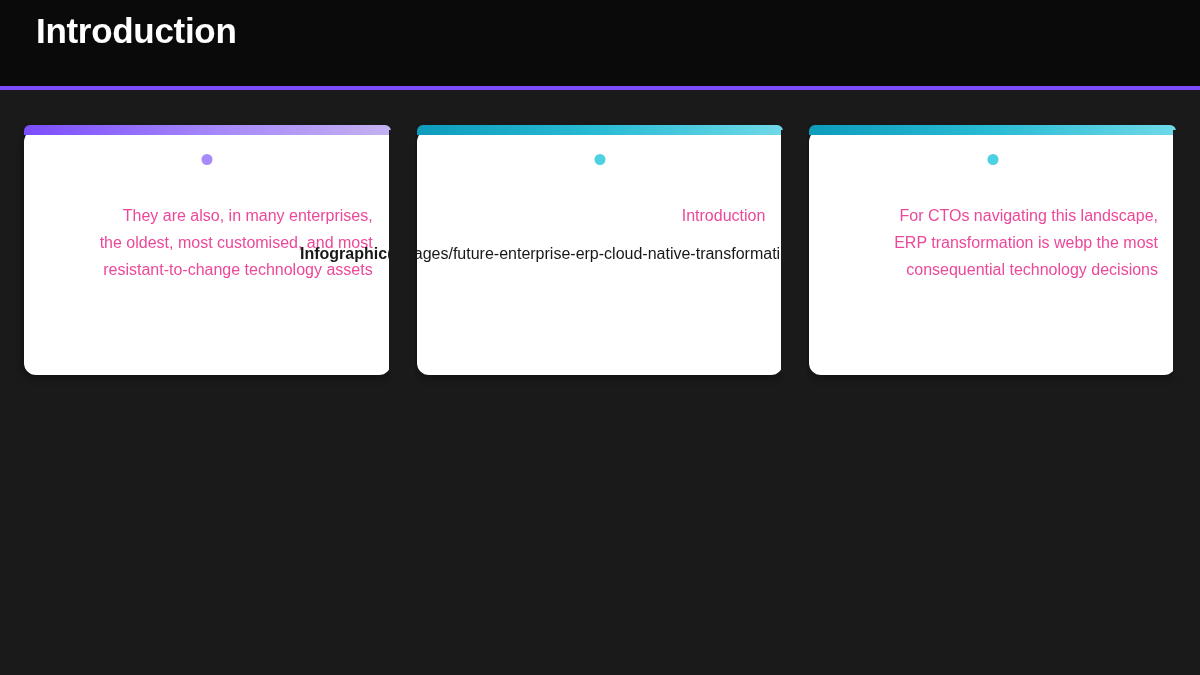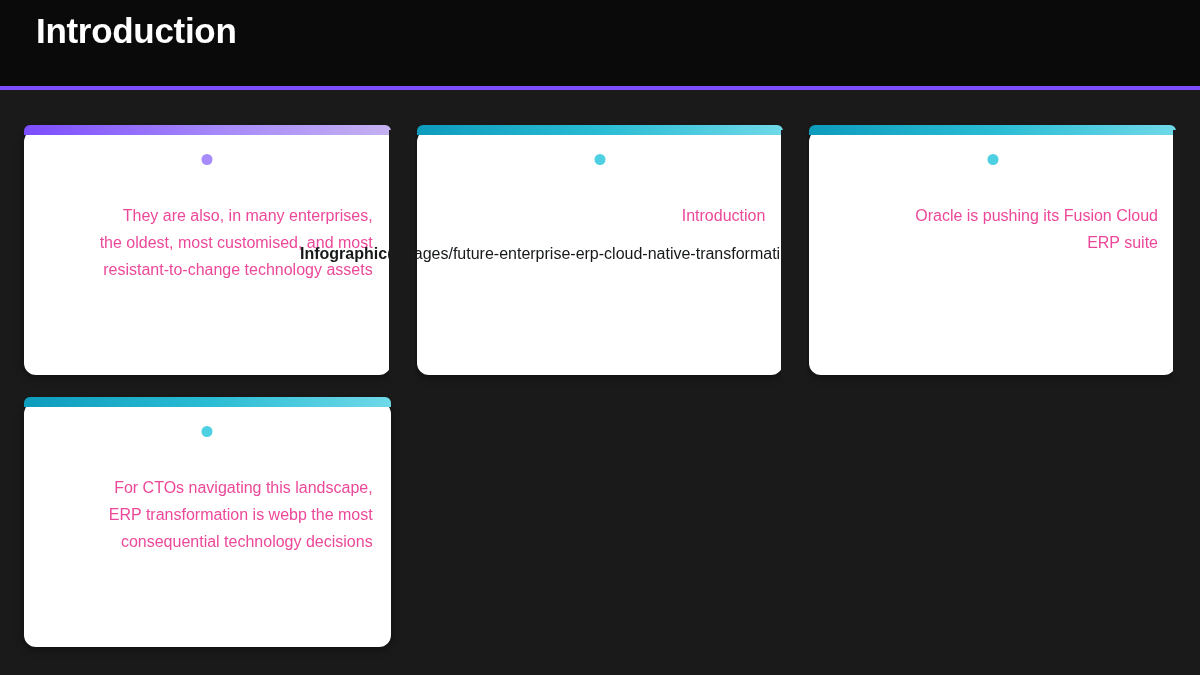--- a/index.html
+++ b/index.html
@@ -161,26 +161,20 @@
 resistant-to-change technology assets</div>
   </div>
 
   <div class="card">
     <div class="card-accent cyan"></div>
     <div class="card-dot cyan"></div>
     <div class="card-body">Introduction</div>
   </div>
 
 
-  <div class="card">
-    <div class="card-accent cyan"></div>
-    <div class="card-dot cyan"></div>
-    <div class="card-body">Oracle is pushing its Fusion Cloud
-ERP suite</div>
-  </div>
 
 
   <div class="card">
     <div class="card-accent cyan"></div>
     <div class="card-dot cyan"></div>
     <div class="card-body">For CTOs navigating this landscape,
 ERP transformation is webp the most
 consequential technology decisions</div>
   </div>
 

